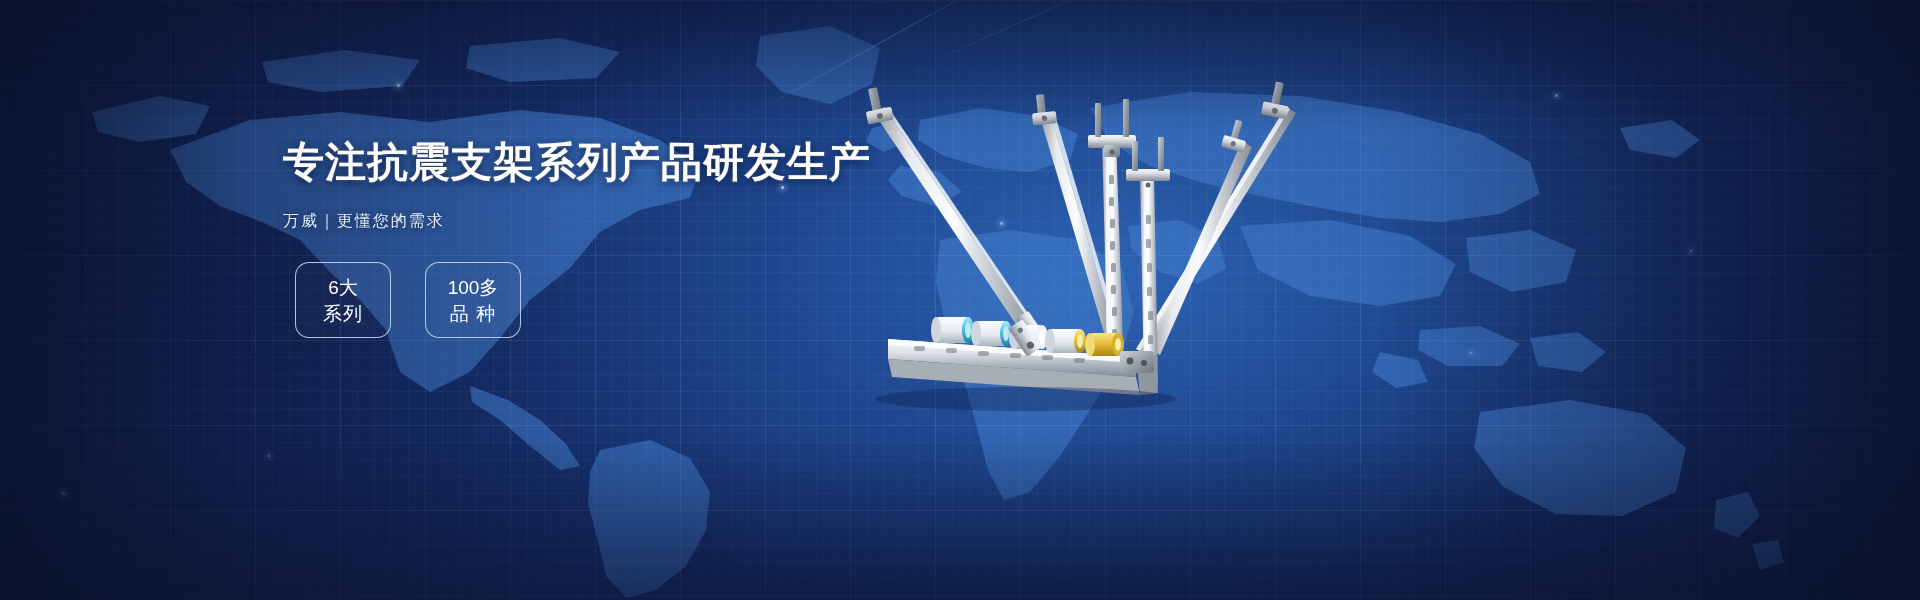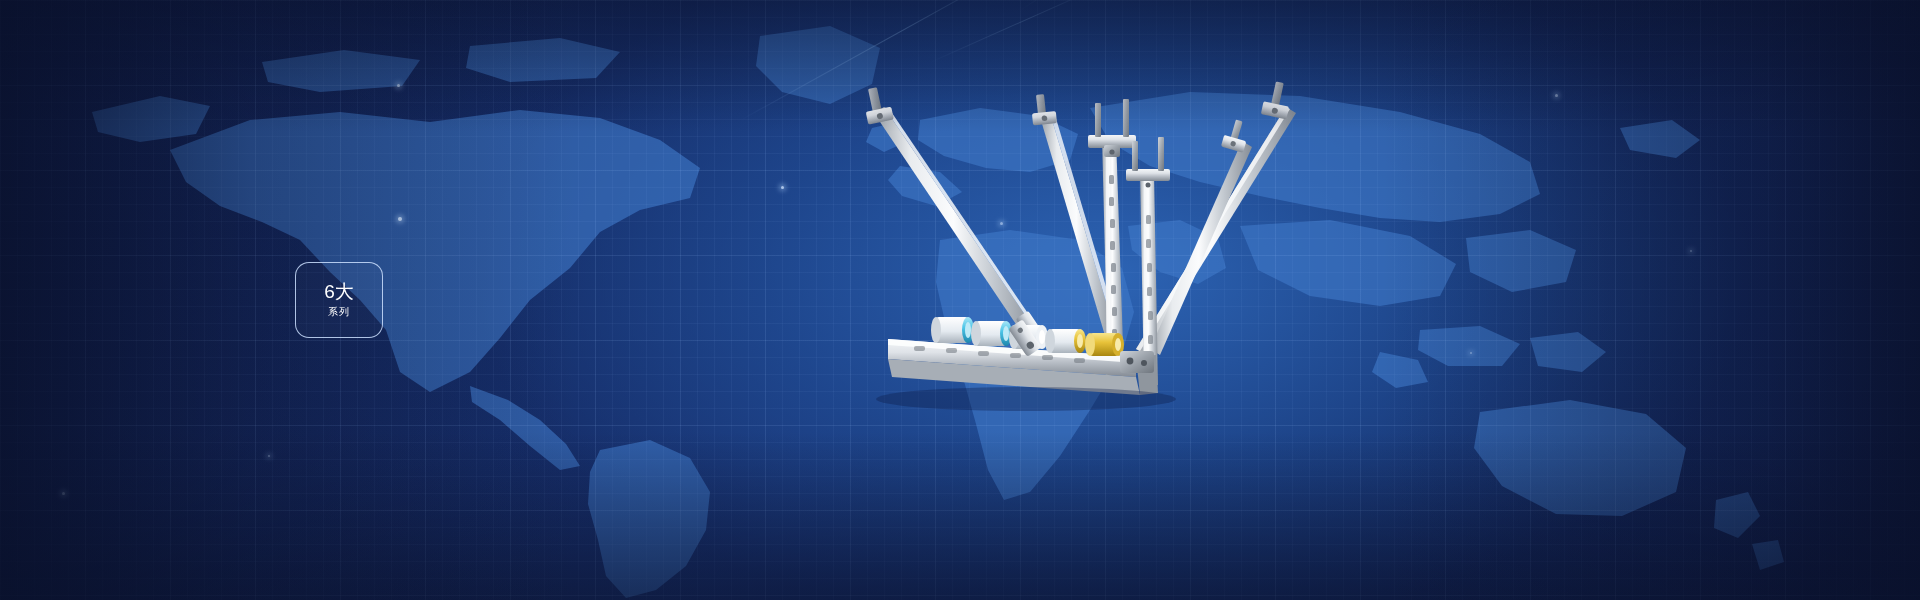--- a/index.html
+++ b/index.html
@@ -60,27 +60,27 @@
     text-shadow:0 2px 10px rgba(5,16,50,0.75), 0 0 2px rgba(255,255,255,0.35);
   }
   .subtitle {
     margin-top:26px; font-size:16px; color:#e2ecfb; letter-spacing:2px;
     white-space:nowrap; text-shadow:0 1px 6px rgba(5,16,50,0.7);
   }
 
   
   .badges { position:absolute; left:295px; top:262px; display:flex; gap:34px; }
   .badge {
-    width:88px; height:76px; border:1px solid rgba(205,225,255,0.85);
+    width:96px; height:76px; border:1px solid rgba(205,225,255,0.85);
     border-radius:14px; display:flex; flex-direction:column;
     align-items:center; justify-content:center; gap:7px;
     background:rgba(255,255,255,0.02);
   }
   .badge-top { font-size:19px; color:#ffffff; line-height:1; white-space:nowrap; }
-  .badge-bottom { font-size:10px; color:#ffffff; line-height:1; white-space:nowrap; letter-spacing:1px;font-family:Liberation Mono, monospace; }
+  .badge-bottom { font-size:19px; color:#ffffff; line-height:1; white-space:nowrap; letter-spacing:1px; }
 
   
   .product { position:absolute; left:840px; top:55px; width:480px; height:360px; }
   .product svg { display:block; width:100%; height:100%; overflow:visible; }
 </style>
 </head>
 <body>
 
 <div class="banner">
 
@@ -337,21 +337,29 @@
           <circle cx="12" cy="2" r="3.0" fill="#4f565e"></circle>
         </g>
       </g>
 
       <ellipse cx="186" cy="344" rx="150" ry="12" fill="#0c1a44" opacity="0.35"></ellipse>
     </svg>
   </div>
 
   <div class="vig"></div>
 
+  <div class="copy">
+    <div class="headline">专注抗震支架系列产品研发生产</div>
+    <div class="subtitle">万威｜更懂您的需求</div>
+  </div>
 
   <div class="badges">
     <div class="badge">
       <span class="badge-top">6大</span>
       <span class="badge-bottom">系列</span>
     </div>
+    <div class="badge">
+      <span class="badge-top">100多</span>
+      <span class="badge-bottom">品 种</span>
+    </div>
   </div>
 
 </div>
 
 </body></html>

